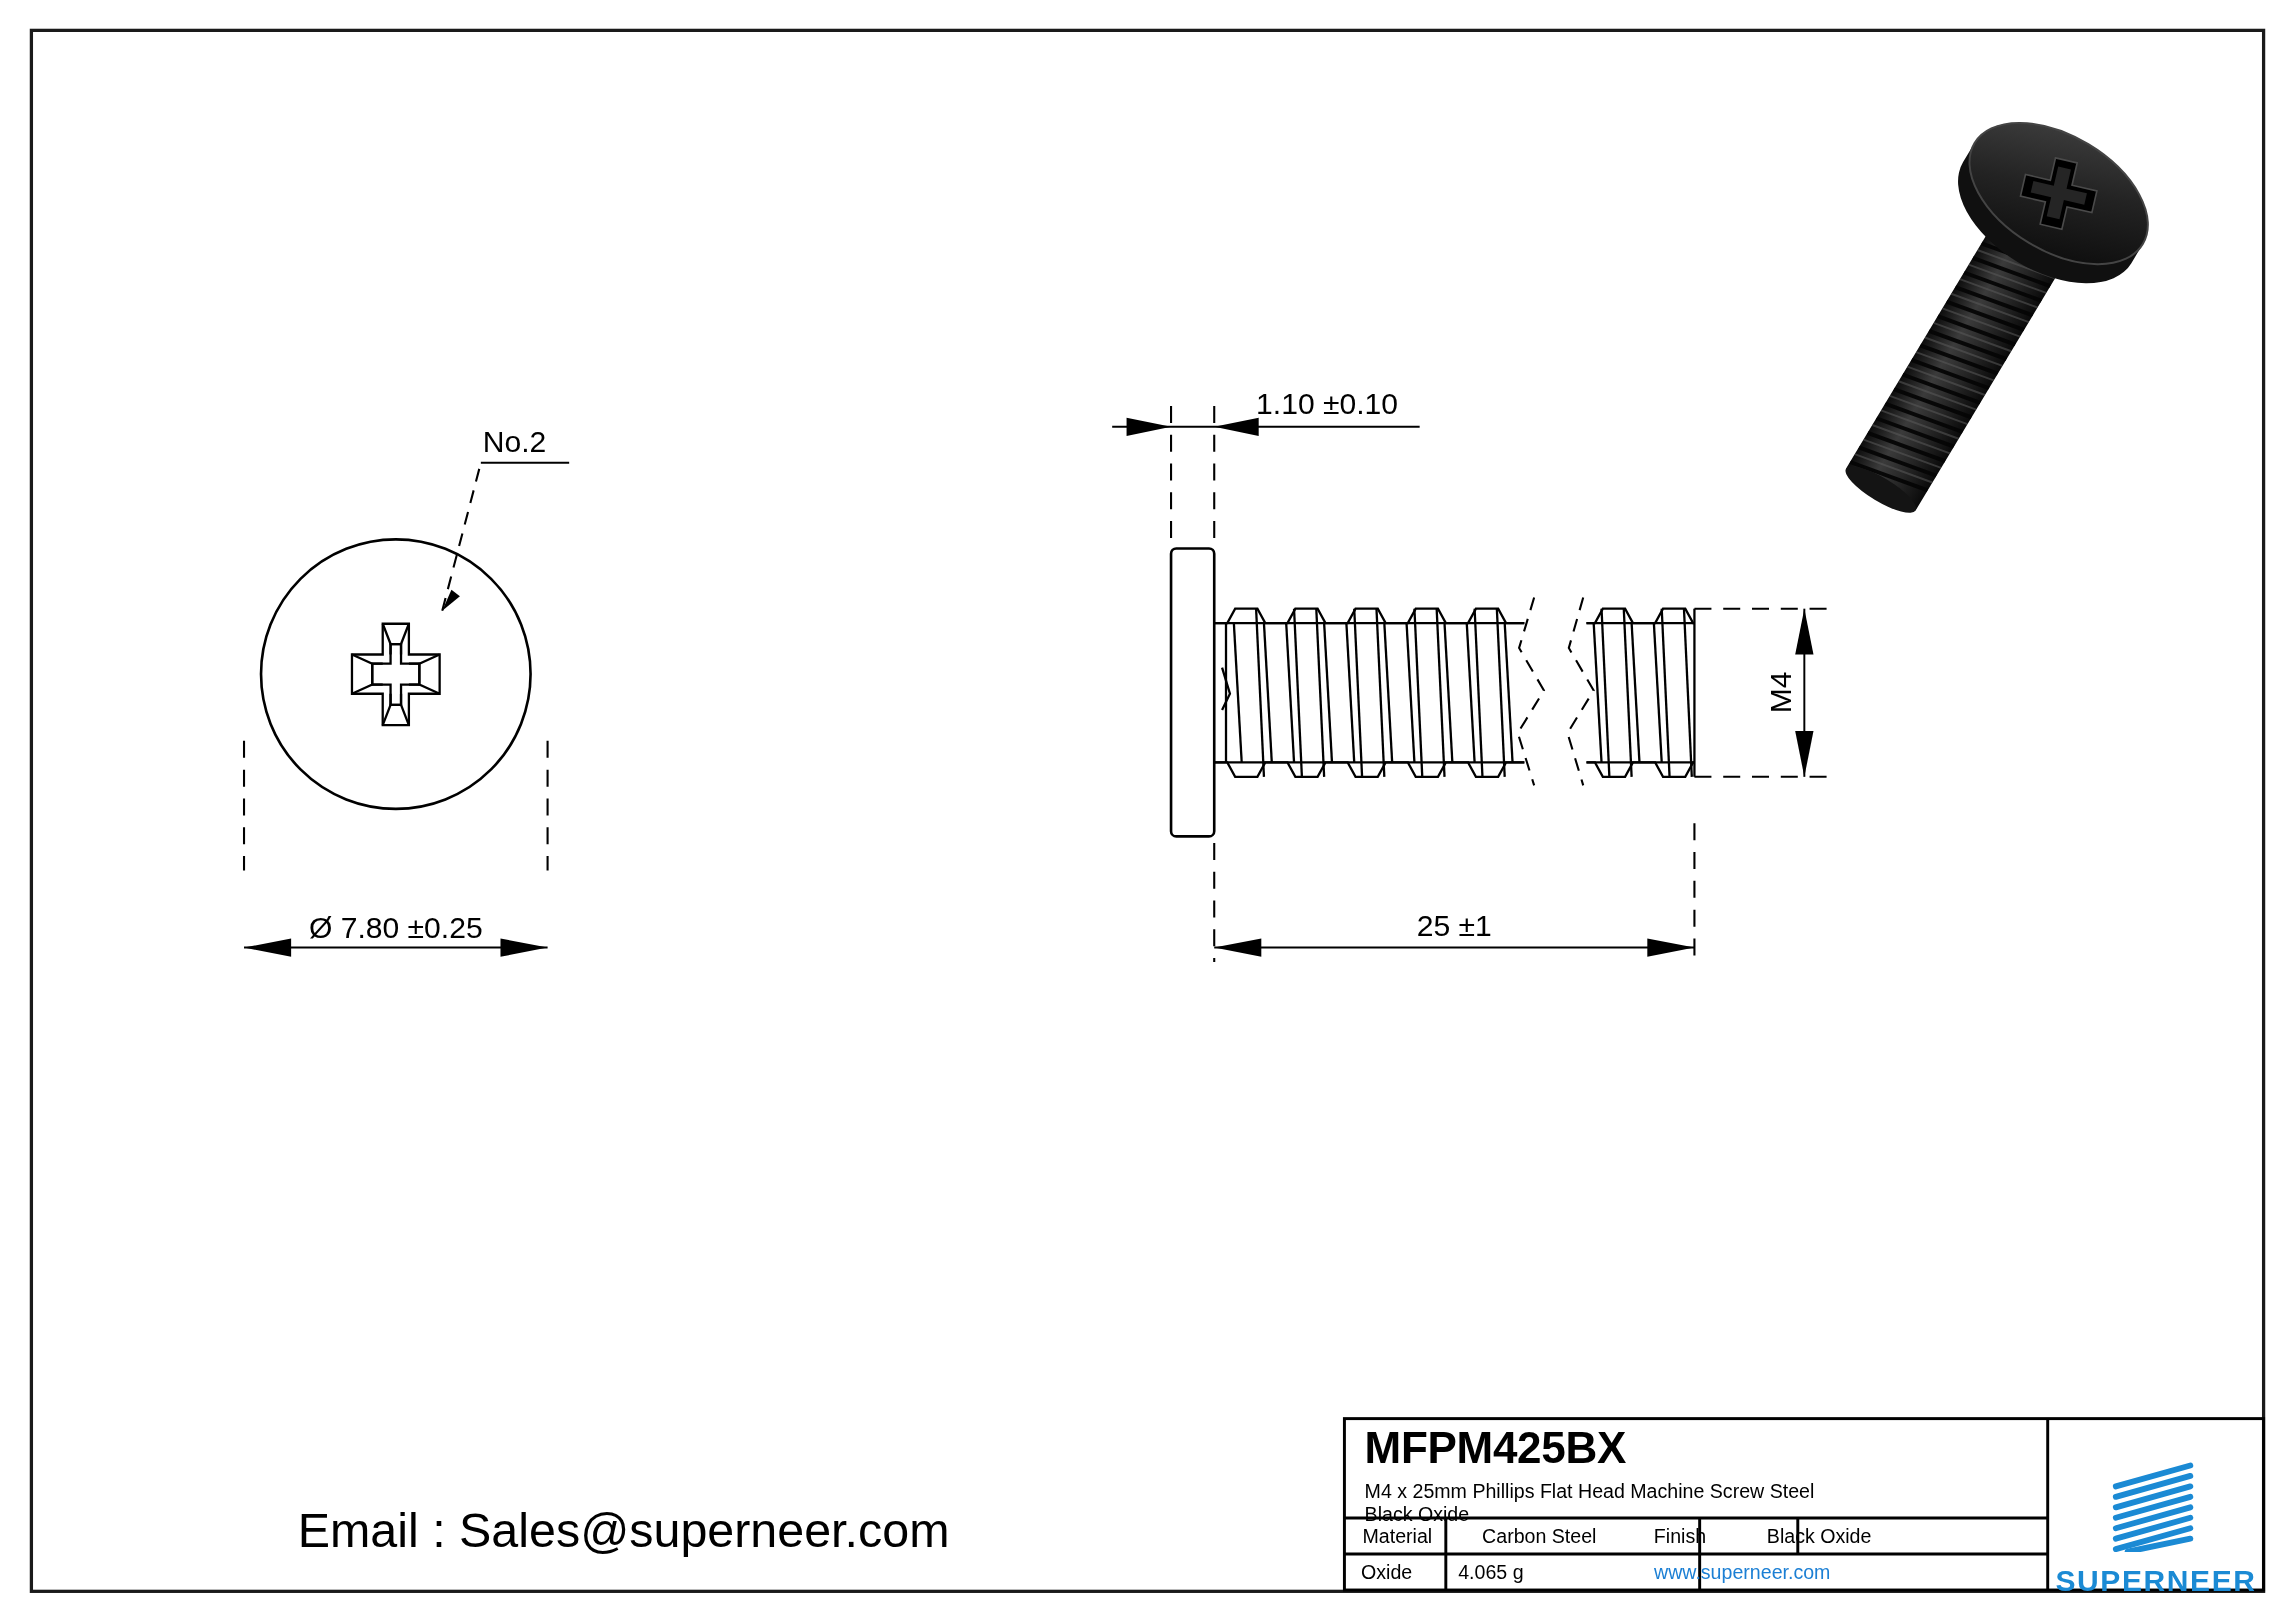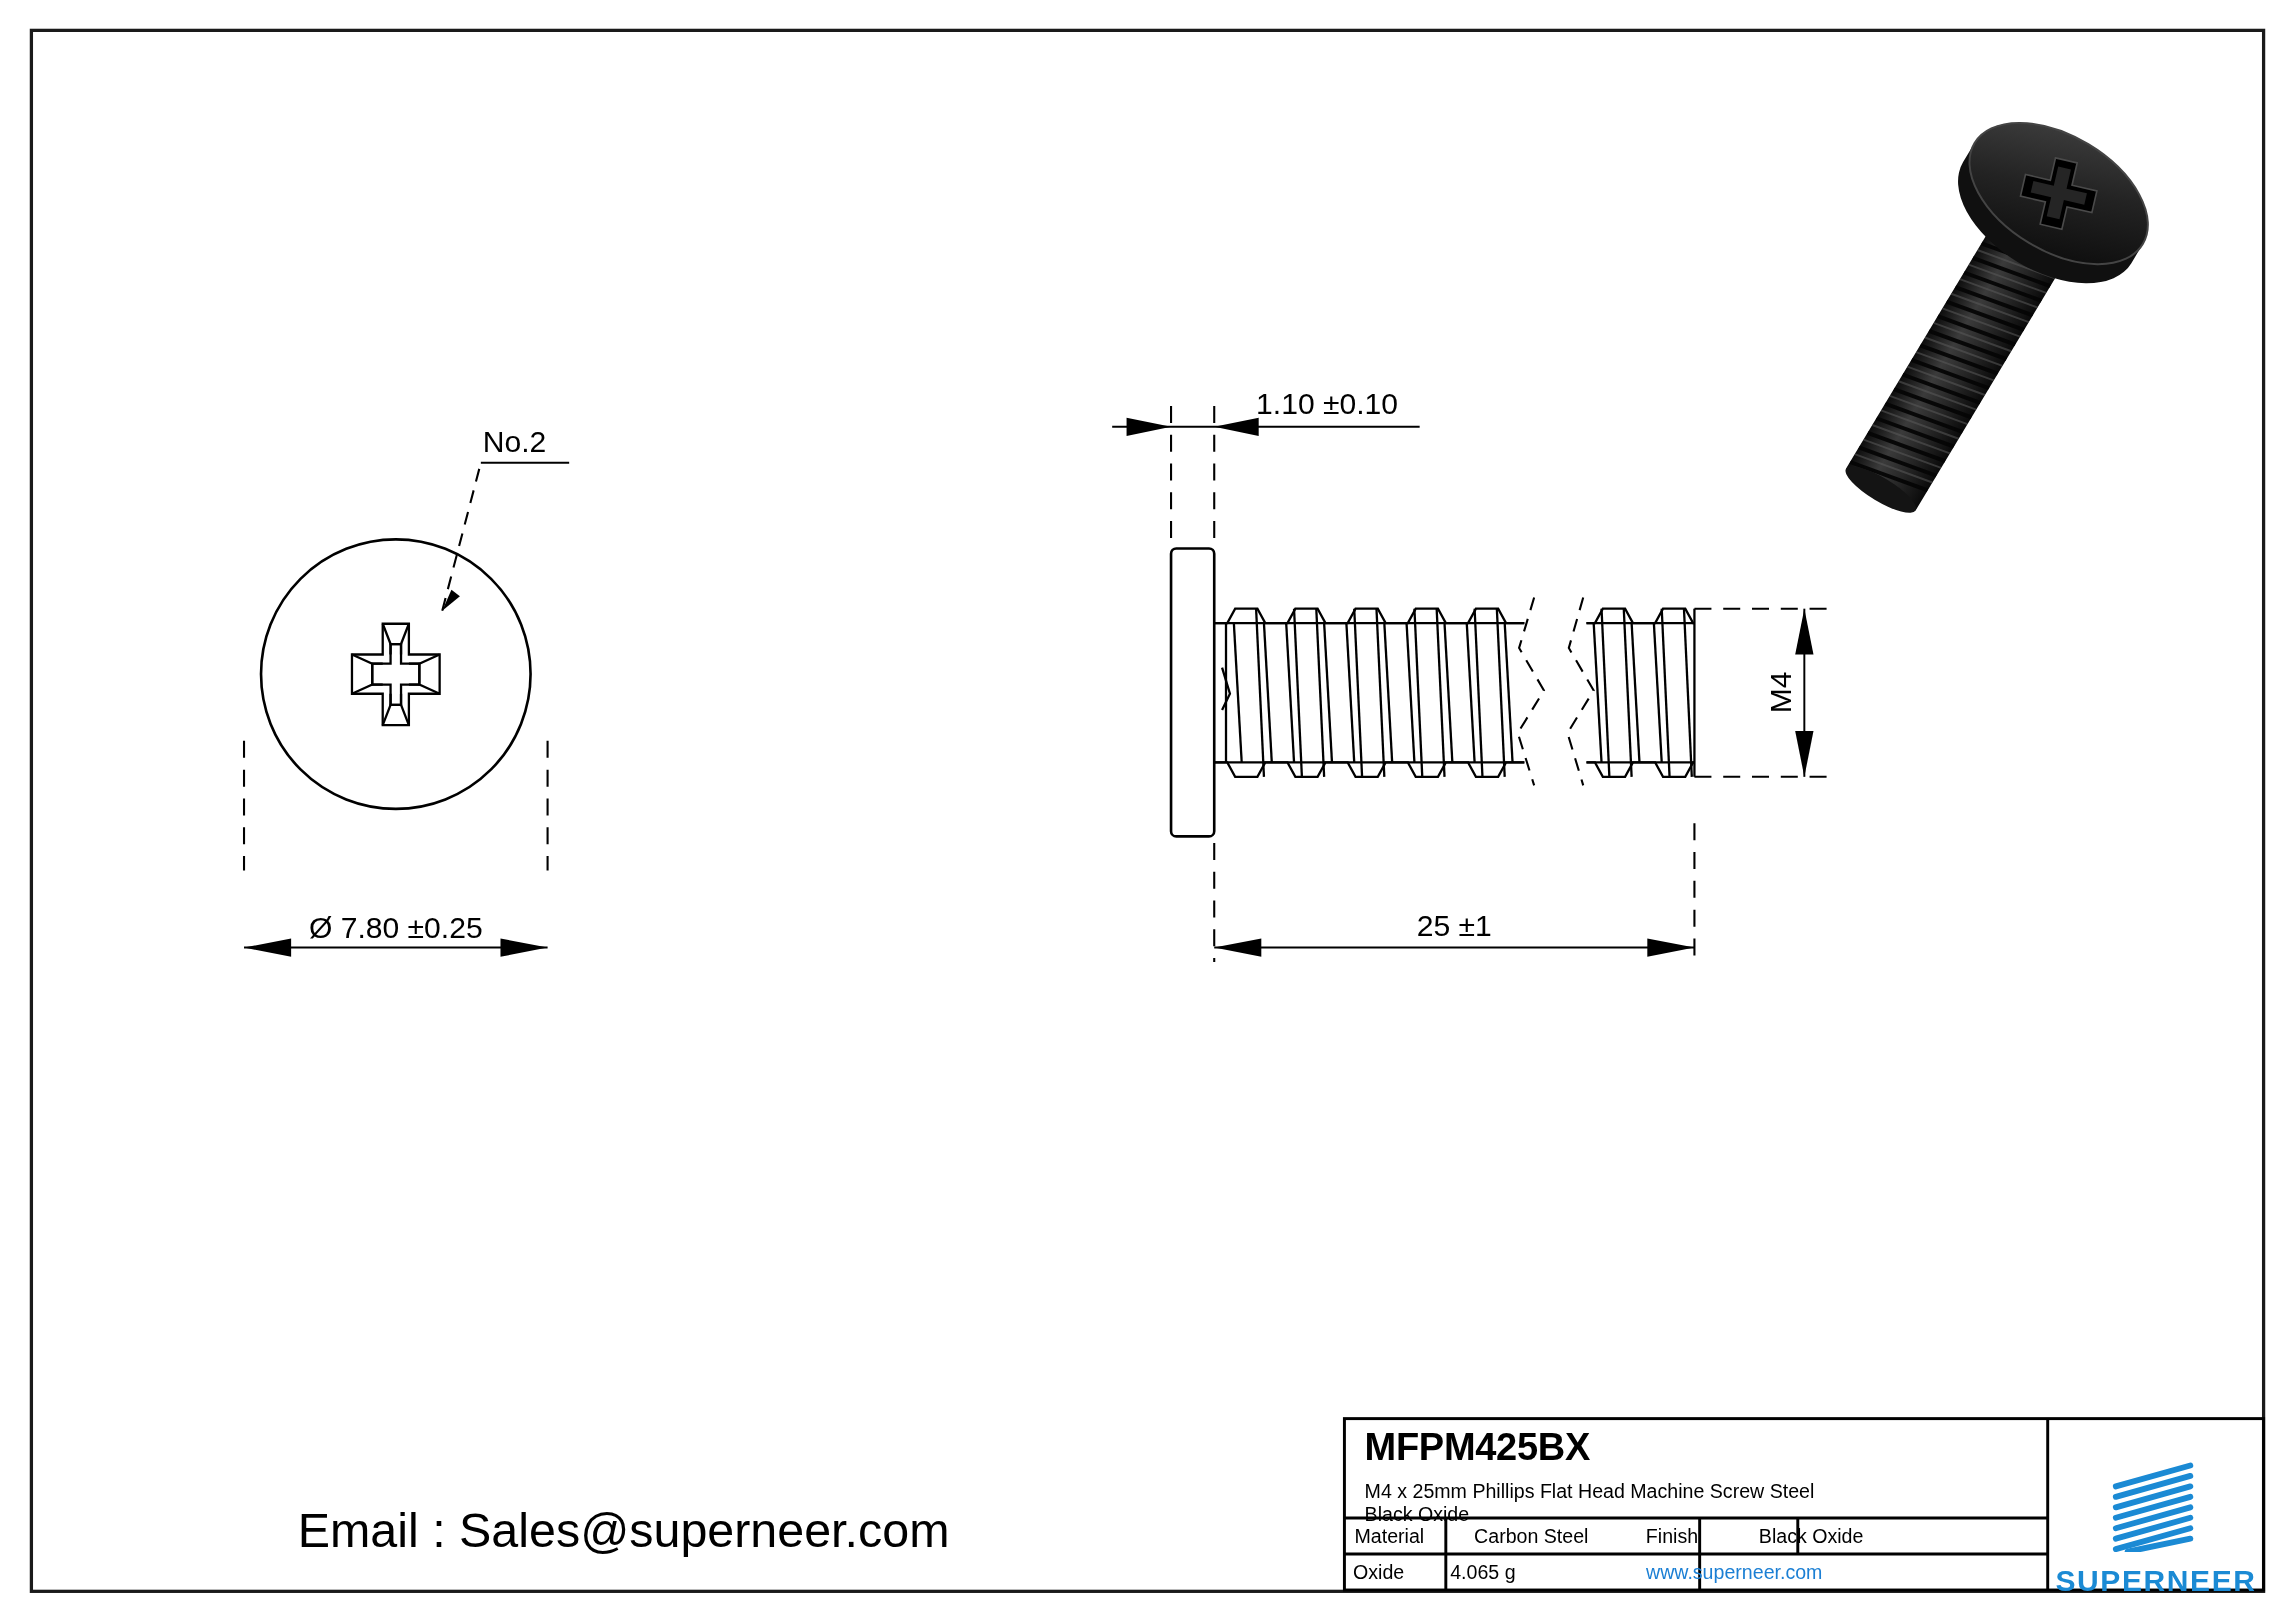--- a/index.html
+++ b/index.html
@@ -61,34 +61,34 @@
     width: 703px; height: 171px;
     box-sizing: border-box;
   }
   #tb-desc-cell {
     position: absolute;
     left: 0; top: 0; width: 703px; height: 99px;
     box-sizing: border-box;
     padding: 7.9px 0 0 19.6px;
   }
   #part-number {
-    font-size: 38px;
+    font-size: 44px;
     font-weight: bold;
     letter-spacing: -0.3px;
     line-height: 41px;
   }
   #desc-line {
     font-size: 19.6px;
     line-height: 23.6px;
     margin-top: 12px;
     white-space: pre-line;
   }
   .tb-row {
     position: absolute;
-    left: 4px;
+    left: 12px;
     width: 562px;
     height: 36px;
     box-sizing: border-box;
     display: flex;
   }
   #tb-row-material { top: 99px; }
   #tb-row-weight   { top: 135px; }
   .tb-cell {
     display: flex;
     align-items: center;

